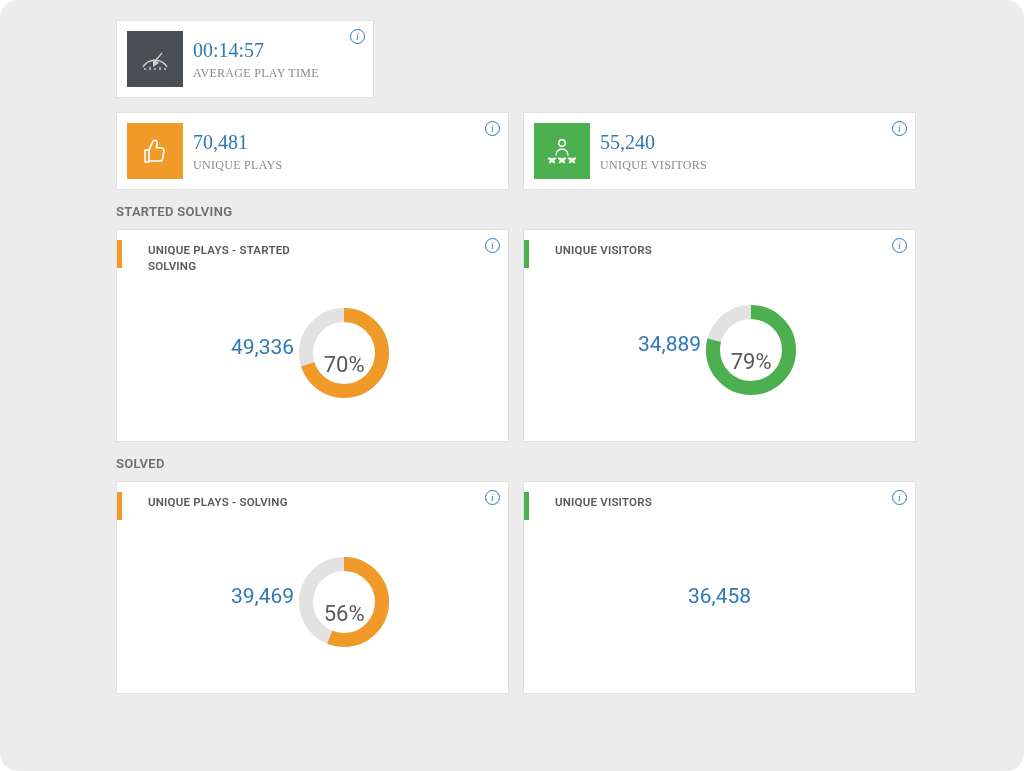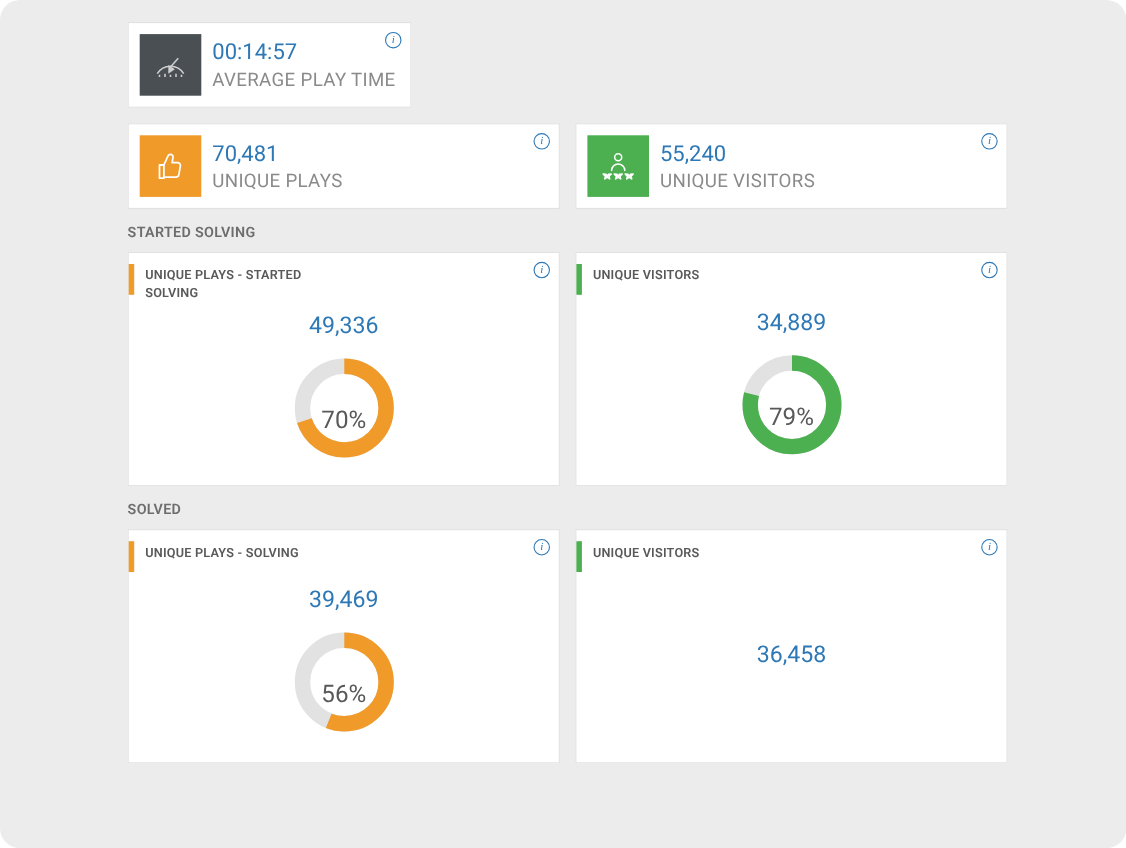--- a/index.html
+++ b/index.html
@@ -55,30 +55,31 @@
     justify-content: center;
     flex-shrink: 0;
   }
   .icon-dark { background: #4a4f53; }
   .icon-orange { background: #f09a2a; }
   .icon-green { background: #4caf50; }
   .metric-body {
     display: flex;
     flex-direction: column;
     justify-content: center;
+    font-family: Liberation Serif, serif;
   }
   .metric-value {
     color: #2d78b5;
     font-size: 20px;
     font-weight: 400;
     line-height: 1.2;
   }
   .metric-label {
     color: #8a8a8a;
-    font-size: 17px;
+    font-size: 12px;
     letter-spacing: 0.3px;
     margin-top: 4px;
   }
   .info-icon {
     position: absolute;
     top: 8px;
     right: 8px;
     width: 15px;
     height: 15px;
     border: 1.2px solid #2d78b5;
@@ -96,20 +97,21 @@
     color: #6d6d6d;
     font-size: 13px;
     font-weight: 600;
     letter-spacing: 0.3px;
     margin: 6px 0 10px 0;
   }
   .panel-header {
     display: flex;
     align-items: flex-start;
     padding: 10px 12px 0 0;
+    gap: 16px;
   }
   .panel-stripe {
     width: 5px;
     height: 28px;
     flex-shrink: 0;
   }
   .stripe-orange { background: #f09a2a; }
   .stripe-green { background: #4caf50; }
   .panel-title {
     color: #595959;
@@ -117,21 +119,21 @@
     font-weight: 600;
     letter-spacing: 0.2px;
     margin-left: 10px;
     margin-top: 3px;
     max-width: 190px;
     line-height: 1.35;
   }
   .panel-body {
     flex: 1;
     display: flex;
-    flex-direction: column;
+    flex-direction: row;
     align-items: center;
     justify-content: center;
     padding-bottom: 10px;
   }
   .panel-number {
     color: #2d78b5;
     font-size: 21px;
     font-weight: 400;
     margin-bottom: 12px;
   }

